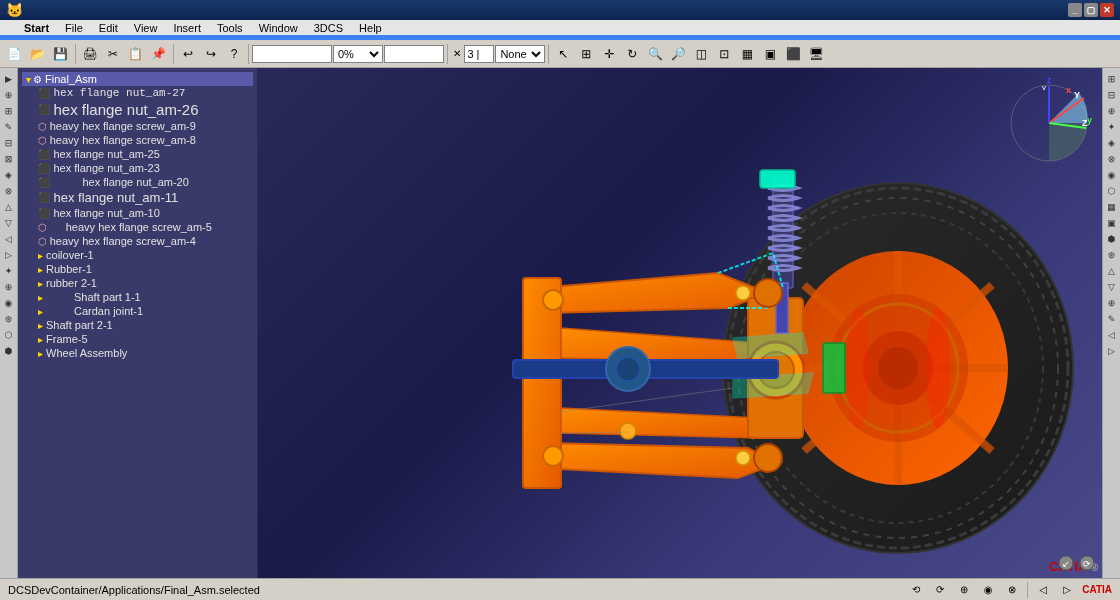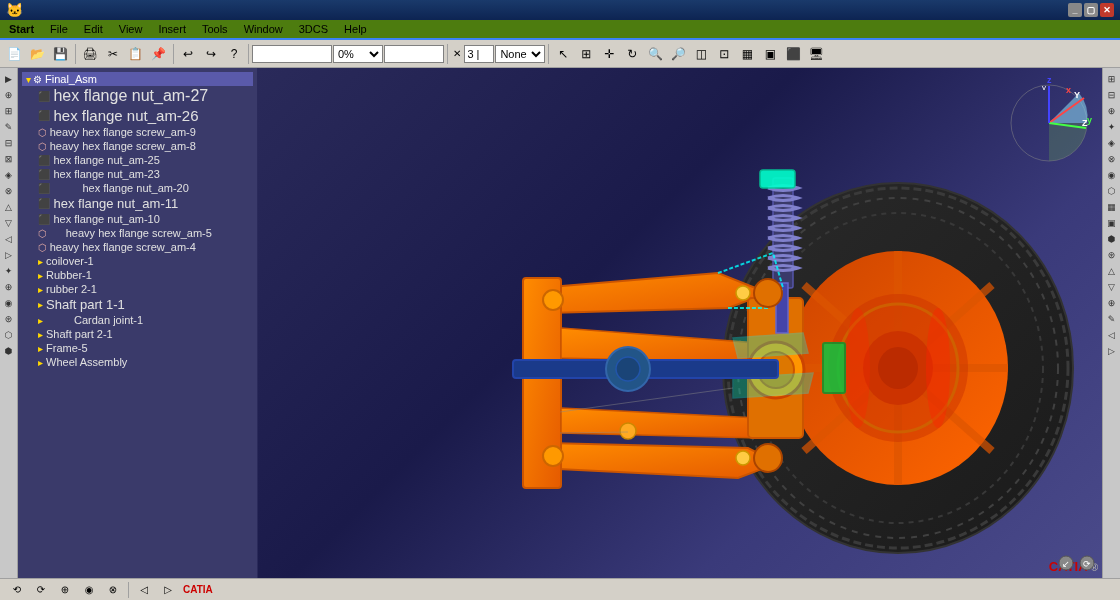--- a/index.html
+++ b/index.html
@@ -19,24 +19,24 @@
       display: flex; align-items: center; justify-content: center;
       font-size: 9px; cursor: pointer; color: white;
     }
     #titlebar .win-btn.minimize { background: #888; }
     #titlebar .win-btn.restore { background: #888; }
     #titlebar .win-btn.close { background: #c0392b; }
 
     
     #menubar {
       height: 20px;
-      background: #4d7c0f;
+      background: #e5e5e5;
       display: flex; align-items: center;
-      border-bottom: 2px solid #3b82f6;
-      padding: 0 1px;
+      border-bottom: 5px solid #3b82f6;
+      padding: 0 16px;
     }
     .menu-item {
       padding: 2px 8px; cursor: pointer; font-size: 11px; color: #000;
     }
     .tb-btn {
       width: 22px; height: 22px; background: #d4d0c8;
       border: 1px solid transparent; cursor: pointer;
       display: flex; align-items: center; justify-content: center;
       font-size: 12px;
     }
@@ -237,21 +237,21 @@
         <span class="indent" style="width:4px;"></span>
         <span class="icon tree-icon-folder">▾</span>
         <span style="font-size:10px;margin-right:3px;">⚙</span>
         <span>Final_Asm</span>
       </div>
 
       <div id="tree-items-container">
           <div class="tree-item">
       <span style="display:inline-block;width:16px;"></span>
       <span style="color:#87ceeb;margin-right:3px;font-size:10px;">⬛</span>
-      <span style="font-size:16px;color:#e0e0e0;">hex flange nut_am-27</span>
+      <span style="font-size:11px;color:#e0e0e0;font-family:Liberation Mono, monospace;">hex flange nut_am-27</span>
     </div>
           <div class="tree-item">
       <span style="display:inline-block;width:16px;"></span>
       <span style="color:#87ceeb;margin-right:3px;font-size:10px;">⬛</span>
       <span style="font-size:15px;color:#e0e0e0;text-align:center;">hex flange nut_am-26</span>
     </div>
           <div class="tree-item">
       <span style="display:inline-block;width:16px;"></span>
       <span style="color:#d4a0a0;margin-right:3px;font-size:10px;">⬡</span>
       <span style="font-size:11px;color:#e0e0e0;">heavy hex flange screw_am-9</span>
@@ -307,21 +307,21 @@
       <span style="font-size:11px;color:#e0e0e0;">Rubber-1</span>
     </div>
           <div class="tree-item">
       <span style="display:inline-block;width:16px;"></span>
       <span style="color:#ffd700;margin-right:3px;font-size:10px;">▸</span>
       <span style="font-size:11px;color:#e0e0e0;">rubber 2-1</span>
     </div>
           <div class="tree-item">
       <span style="display:inline-block;width:16px;"></span>
       <span style="color:#ffd700;margin-right:3px;font-size:10px;">▸</span>
-      <span style="font-size:13px;color:#e0e0e0;">Shaft part 1-1</span>
+      <span style="font-size:11px;color:#e0e0e0;margin-left:28px;">Shaft part 1-1</span>
     </div>
           <div class="tree-item">
       <span style="display:inline-block;width:16px;"></span>
       <span style="color:#ffd700;margin-right:3px;font-size:10px;">▸</span>
       <span style="font-size:11px;color:#e0e0e0;margin-left:28px;">Cardan joint-1</span>
     </div>
           <div class="tree-item">
       <span style="display:inline-block;width:16px;"></span>
       <span style="color:#ffd700;margin-right:3px;font-size:10px;">▸</span>
       <span style="font-size:11px;color:#e0e0e0;">Shaft part 2-1</span>
@@ -493,20 +493,21 @@
     <div class="side-icon">△</div>
     <div class="side-icon">▽</div>
     <div class="side-icon">⊕</div>
     <div class="side-icon">✎</div>
     <div class="side-icon">◁</div>
     <div class="side-icon">▷</div>
   </div>
 </div>
 
 <div id="statusbar">
+  <span>DCSDevContainer/Applications/Final_Asm.selected</span>
   <div style="display:flex;gap:6px;align-items:center;">
     <button class="tb-btn" style="width:18px;height:18px;font-size:10px;">⟲</button>
     <button class="tb-btn" style="width:18px;height:18px;font-size:10px;">⟳</button>
     <button class="tb-btn" style="width:18px;height:18px;font-size:10px;">⊕</button>
     <button class="tb-btn" style="width:18px;height:18px;font-size:10px;">◉</button>
     <button class="tb-btn" style="width:18px;height:18px;font-size:10px;">⊗</button>
     <div style="width:1px;height:16px;background:#a0a0a0;"></div>
     <button class="tb-btn" style="width:18px;height:18px;font-size:10px;">◁</button>
     <button class="tb-btn" style="width:18px;height:18px;font-size:10px;">▷</button>
     <span style="color:#cc0000;font-weight:bold;font-size:10px;">CATIA</span>

